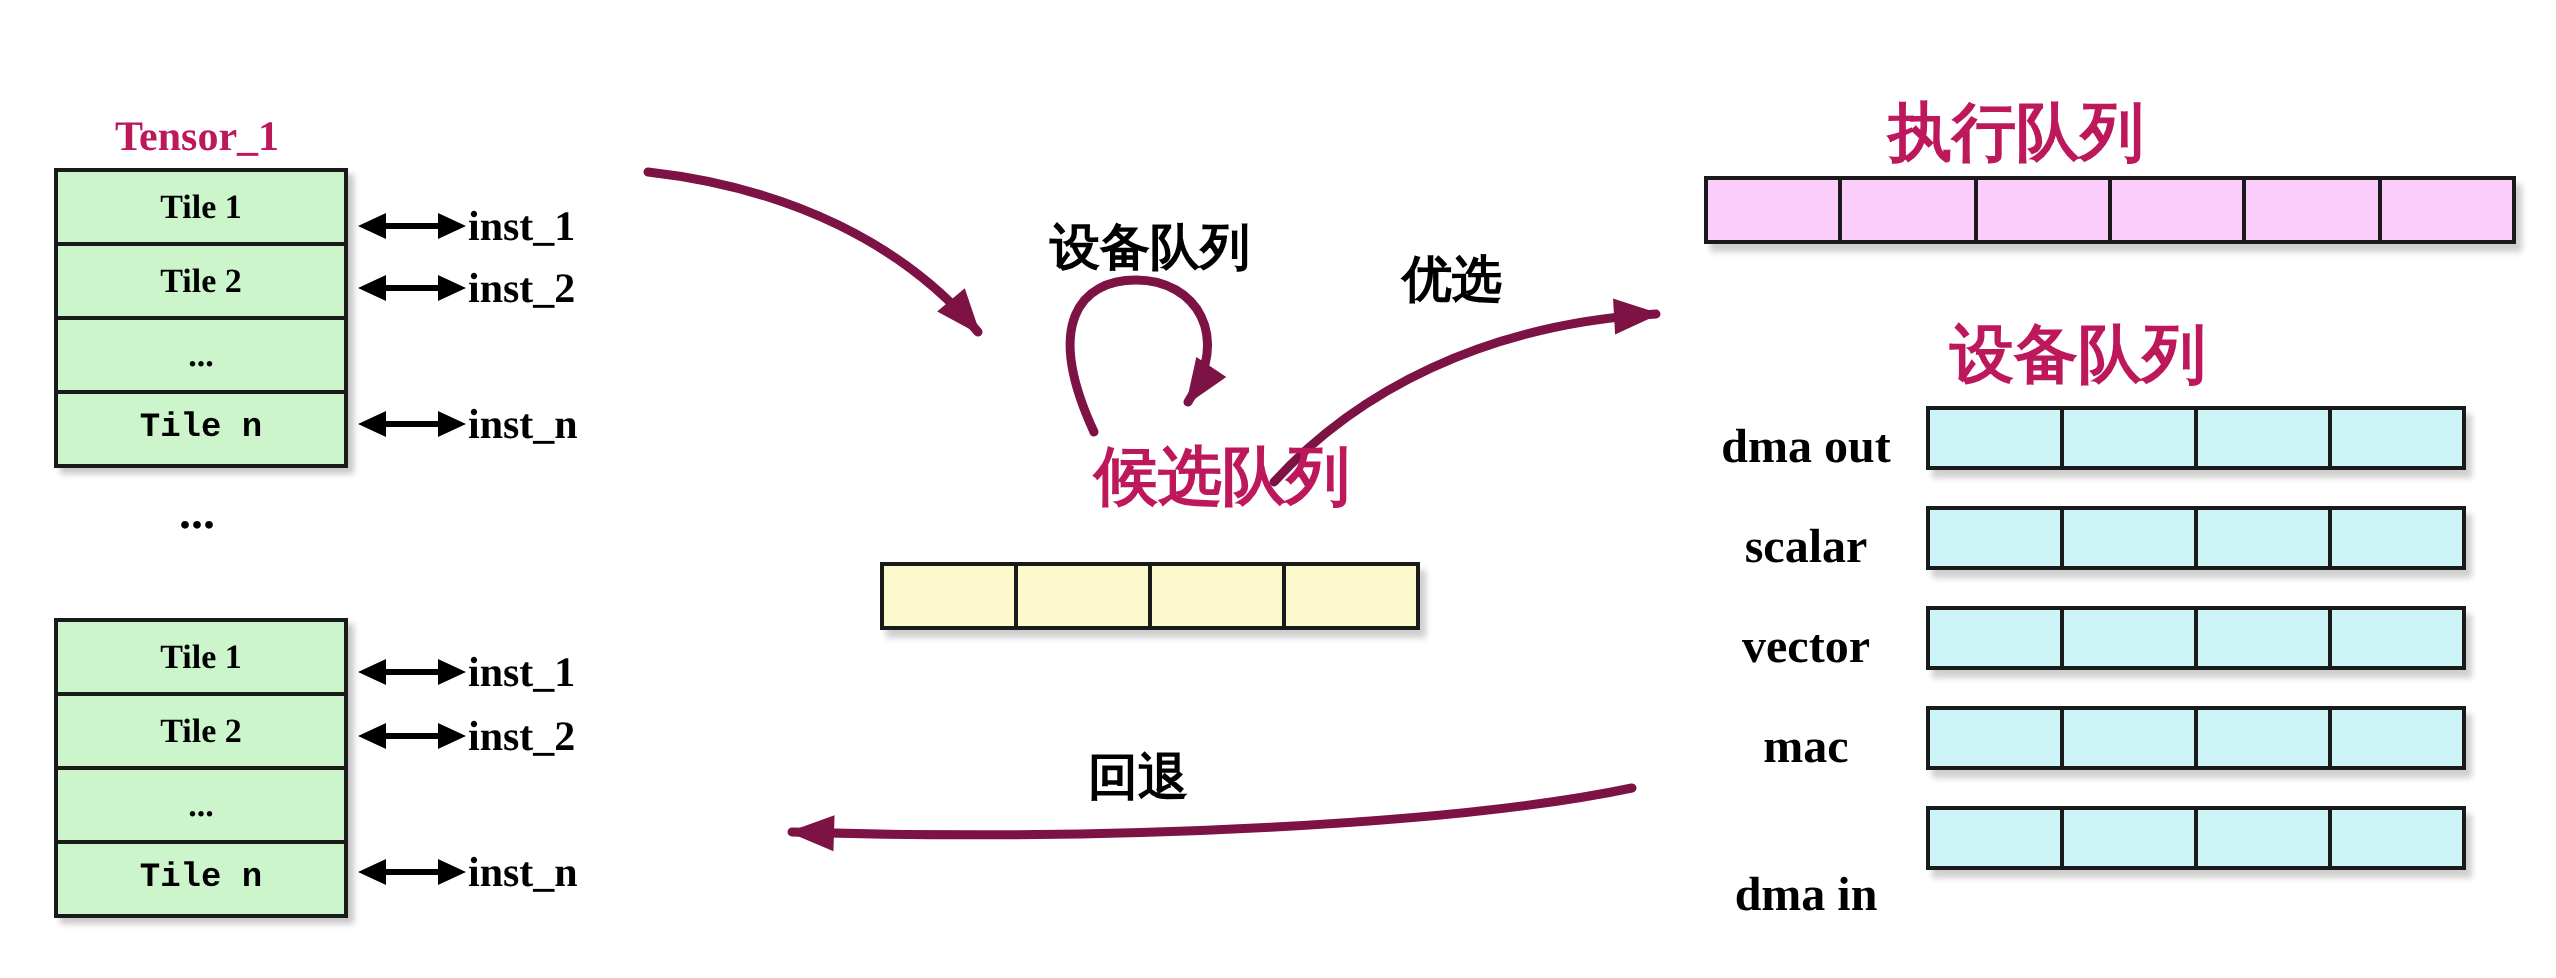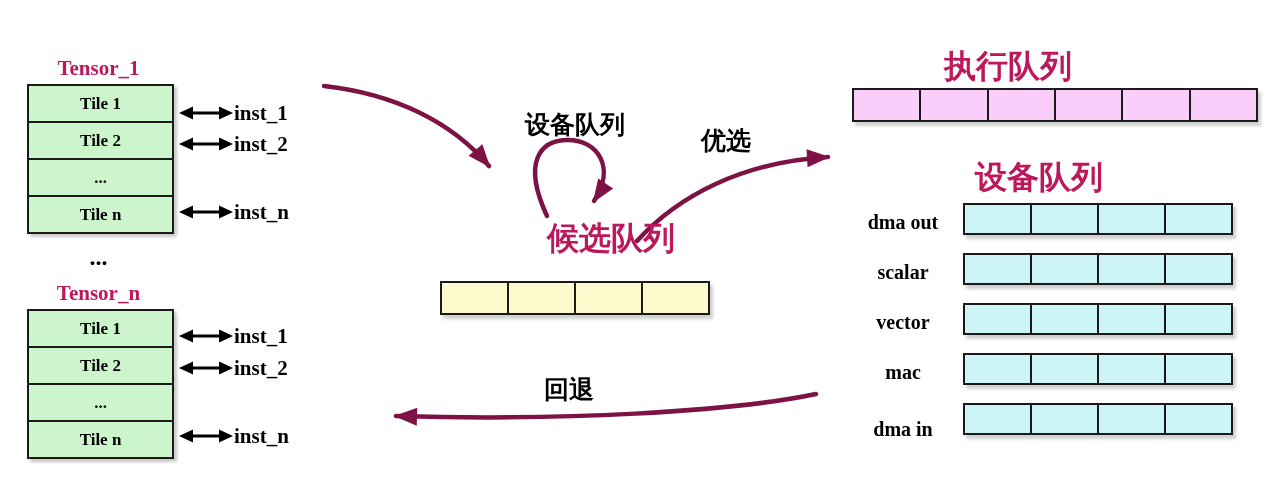--- a/index.html
+++ b/index.html
@@ -20,21 +20,21 @@
     position:absolute;left:27px;width:143px;
     border:2px solid #1a1a1a;background:#f97316;
     box-shadow:3px 3px 3px #c9c9c9;
   }
   .trow{
     height:35px;border-bottom:2px solid #1a1a1a;
     display:flex;align-items:center;justify-content:center;
     font-weight:bold;font-size:17px;color:#000;
     background:#CCF5CC;
   }
-  .trow:last-child{border-bottom:none;}
+  .trow:last-child{border-bottom:none;font-family:Liberation Mono, monospace;}
   .dots{
     position:absolute;left:27px;width:143px;top:244px;
     text-align:center;font-weight:bold;font-size:24px;color:#000;
   }
   
   .inst{
     position:absolute;left:178px;height:26px;
     display:flex;align-items:center;
   }
   .inst .lbl{
@@ -63,21 +63,21 @@
   .queue .cell{flex:1;border-right:2px solid #1a1a1a;}
   .queue .cell:last-child{border-right:none;}
   .q-candidate{left:440px;top:281px;width:266px;height:30px;background:#FCFACC;}
   .q-candidate .cell{background:#FCFACC;}
   .q-exec{left:852px;top:88px;width:402px;height:30px;background:#FBCDFB;}
   .q-exec .cell{background:#FBCDFB;}
   .q-dev{left:963px;width:266px;height:28px;background:#CDF4F6;}
   .q-dev .cell{background:#CDF4F6;}
   .dev-label{
     position:absolute;left:848px;width:110px;
-    text-align:center;font-weight:bold;font-size:20px;color:#000;
+    text-align:center;font-weight:bold;font-size:24px;color:#000;
     font-family:"Liberation Serif", serif;line-height:1;
   }
   
   #arrows{position:absolute;left:0;top:0;pointer-events:none;}
 </style>
 </head>
 <body>
 
 <div id="stage">
 
@@ -94,21 +94,20 @@
   <div class="tensor-title" style="top:56px">Tensor_1</div>
   <div class="tbox" style="top:84px">
       <div class="trow">Tile 1</div>
       <div class="trow">Tile 2</div>
       <div class="trow">...</div>
       <div class="trow">Tile n</div>
     </div>
 
   <div class="dots">...</div>
 
-  <div class="tensor-title" style="top:281px">Tensor_n</div>
   <div class="tbox" style="top:309px">
       <div class="trow">Tile 1</div>
       <div class="trow">Tile 2</div>
       <div class="trow">...</div>
       <div class="trow">Tile n</div>
     </div>
 
   <div class="inst" style="top:100px">
     <svg class="dbl">
         <use href="#dblarrow"></use>
@@ -208,21 +207,21 @@
     </div>
 
   <div class="dev-label" style="top:362px">mac</div>
   <div class="queue q-dev" style="top:353px">
       <div class="cell"></div>
       <div class="cell"></div>
       <div class="cell"></div>
       <div class="cell"></div>
     </div>
 
-  <div class="dev-label" style="top:419px">dma in</div>
+  <div class="dev-label" style="top:436px">dma in</div>
   <div class="queue q-dev" style="top:403px">
       <div class="cell"></div>
       <div class="cell"></div>
       <div class="cell"></div>
       <div class="cell"></div>
     </div>
 
 </div>
 
 </body></html>

